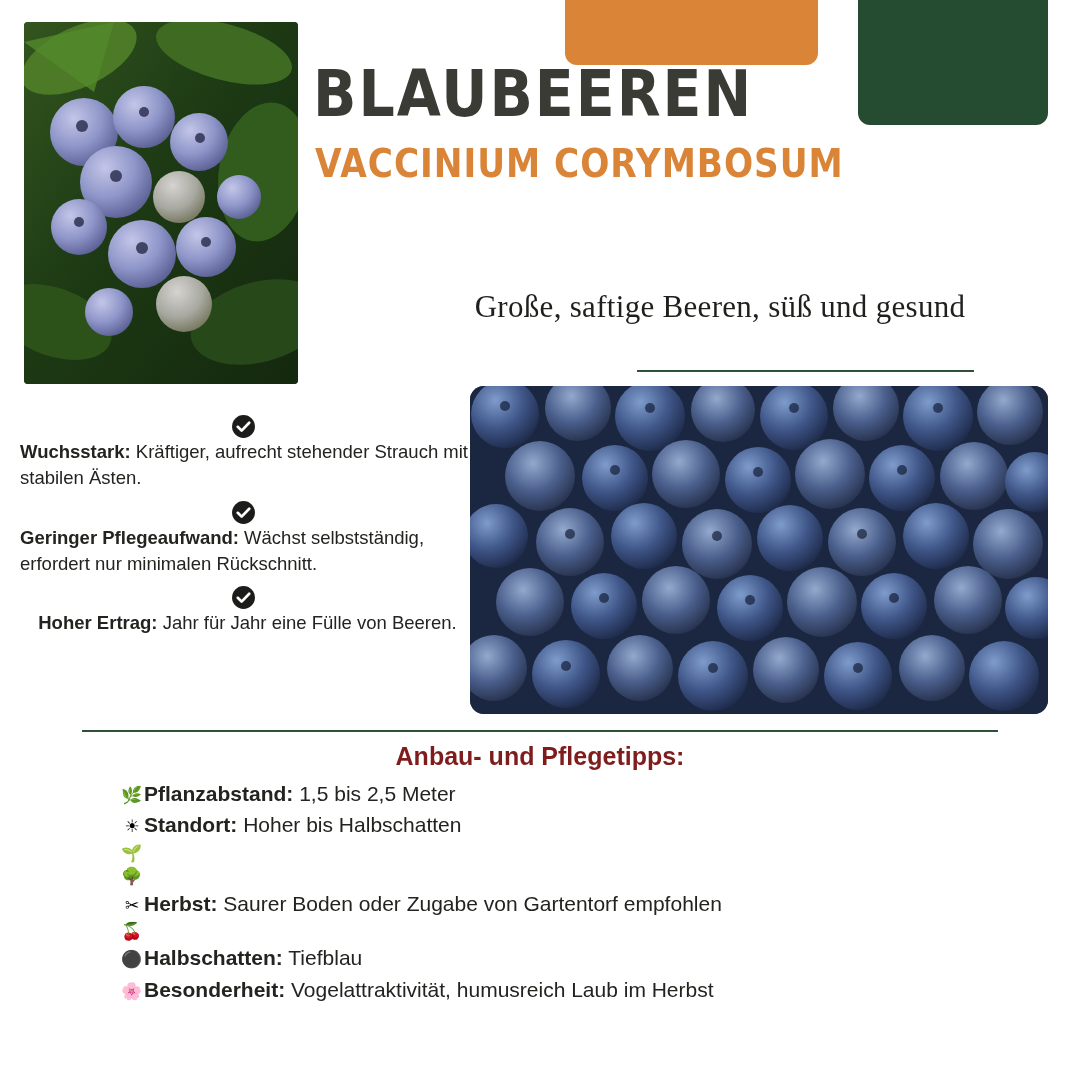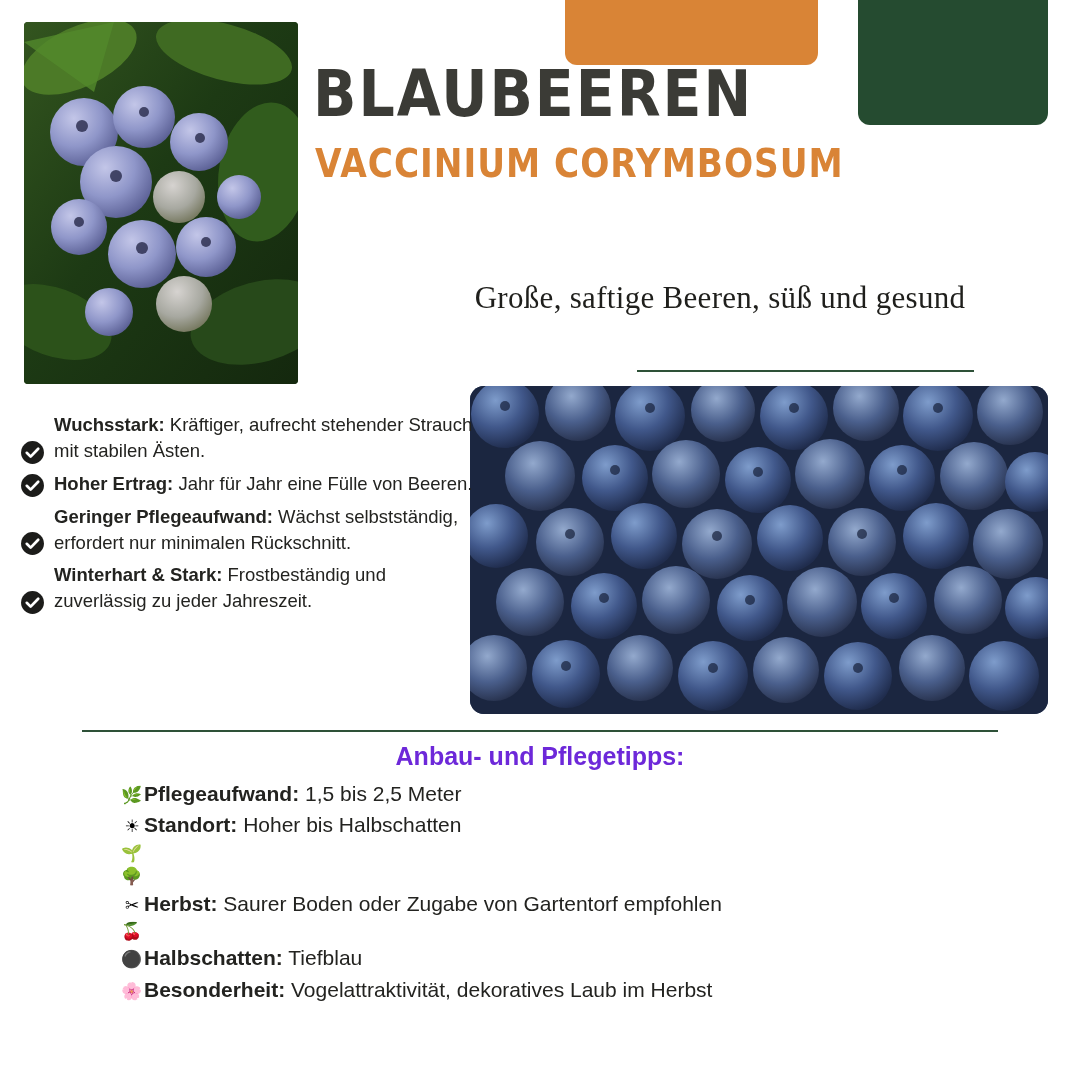--- a/index.html
+++ b/index.html
@@ -75,21 +75,21 @@
     line-height: 1;
     margin: 26px 0 0 2px;
     transform: scaleY(1.12) scaleX(0.98);
     transform-origin: left top;
   }
 
   
   .tagline {
     position: absolute;
     left: 420px;
-    top: 280px;
+    top: 289px;
     width: 600px;
     text-align: center;
     font-family: "Liberation Serif", serif;
     font-size: 31px;
     color: #1f1f1c;
     letter-spacing: 0.3px;
   }
   .tagline-rule {
     position: absolute;
     left: 637px;
@@ -114,22 +114,23 @@
 
   
   .features {
     position: absolute;
     left: 20px;
     top: 412px;
     width: 455px;
   }
   .feature-row {
     display: flex;
-    align-items: flex-end;
+    align-items: center;
     margin-bottom: 6px;
+    flex-direction: column;
   }
   .feature-check {
     flex: 0 0 auto;
     width: 25px;
     height: 25px;
     margin-right: 9px;
     margin-top: 2px;
   }
   .feature-check svg { display: block; }
   .feature-text {
@@ -149,21 +150,21 @@
     background: #2e5138;
   }
   .tips-heading {
     position: absolute;
     left: 80px;
     top: 742px;
     width: 920px;
     text-align: center;
     font-size: 25px;
     font-weight: bold;
-    color: #6d28d9;
+    color: #7f1d1d;
   }
   .tips-list {
     position: absolute;
     left: 120px;
     top: 782px;
     width: 900px;
   }
   .tip-row {
     display: flex;
     align-items: baseline;
@@ -340,53 +341,44 @@
     <span class="feature-text"><b>Wuchsstark:</b><span> Kräftiger, aufrecht stehender Strauch mit stabilen Ästen.</span></span>
   </div>
 
   <div class="feature-row">
     <span class="feature-check">
       <svg width="25" height="25" viewBox="0 0 24 24" aria-hidden="true">
         <circle cx="12" cy="12" r="11" fill="#1c1c1a"></circle>
         <path d="M6.5 12.3 L10.2 16 L17.5 8.4" fill="none" stroke="#ffffff" stroke-width="2.6" stroke-linecap="round" stroke-linejoin="round"></path>
       </svg>
     </span>
-    <span class="feature-text"><b>Hoher Ertrag:</b><span> Jahr für Jahr eine Fülle von Beeren.</span></span>
+    <span class="feature-text"><b>Geringer Pflegeaufwand:</b><span> Wächst selbstständig, erfordert nur minimalen Rückschnitt.</span></span>
   </div>
 
   <div class="feature-row">
     <span class="feature-check">
       <svg width="25" height="25" viewBox="0 0 24 24" aria-hidden="true">
         <circle cx="12" cy="12" r="11" fill="#1c1c1a"></circle>
         <path d="M6.5 12.3 L10.2 16 L17.5 8.4" fill="none" stroke="#ffffff" stroke-width="2.6" stroke-linecap="round" stroke-linejoin="round"></path>
       </svg>
     </span>
-    <span class="feature-text"><b>Geringer Pflegeaufwand:</b><span> Wächst selbstständig, erfordert nur minimalen Rückschnitt.</span></span>
-  </div>
-
-  <div class="feature-row">
-    <span class="feature-check">
-      <svg width="25" height="25" viewBox="0 0 24 24" aria-hidden="true">
-        <circle cx="12" cy="12" r="11" fill="#1c1c1a"></circle>
-        <path d="M6.5 12.3 L10.2 16 L17.5 8.4" fill="none" stroke="#ffffff" stroke-width="2.6" stroke-linecap="round" stroke-linejoin="round"></path>
-      </svg>
-    </span>
-    <span class="feature-text"><b>Winterhart &amp; Stark:</b><span> Frostbeständig und zuverlässig zu jeder Jahreszeit.</span></span>
-  </div>
+    <span class="feature-text"><b>Hoher Ertrag:</b><span> Jahr für Jahr eine Fülle von Beeren.</span></span>
+  </div>
+
 
 </div>
 
 <div class="tips-rule"></div>
 <div class="tips-heading">Anbau- und Pflegetipps:</div>
 
 <div class="tips-list">
 
   <div class="tip-row">
     <span class="tip-icon">🌿</span>
-    <span class="tip-text"><b>Pflegeaufwand:</b><span> 1,5 bis 2,5 Meter</span></span>
+    <span class="tip-text"><b>Pflanzabstand:</b><span> 1,5 bis 2,5 Meter</span></span>
   </div>
 
   <div class="tip-row">
     <span class="tip-icon">☀</span>
     <span class="tip-text"><b>Standort:</b><span> Hoher bis Halbschatten</span></span>
   </div>
 
   <div class="tip-row">
     <span class="tip-icon">🌱</span>
   </div>
@@ -404,16 +396,16 @@
     <span class="tip-icon">🍒</span>
   </div>
 
   <div class="tip-row">
     <span class="tip-icon">⚫</span>
     <span class="tip-text"><b>Halbschatten:</b><span> Tiefblau</span></span>
   </div>
 
   <div class="tip-row">
     <span class="tip-icon">🌸</span>
-    <span class="tip-text"><b>Besonderheit:</b><span> Vogelattraktivität, dekoratives Laub im Herbst</span></span>
+    <span class="tip-text"><b>Besonderheit:</b><span> Vogelattraktivität, humusreich Laub im Herbst</span></span>
   </div>
 
 </div>
 
 </body></html>

